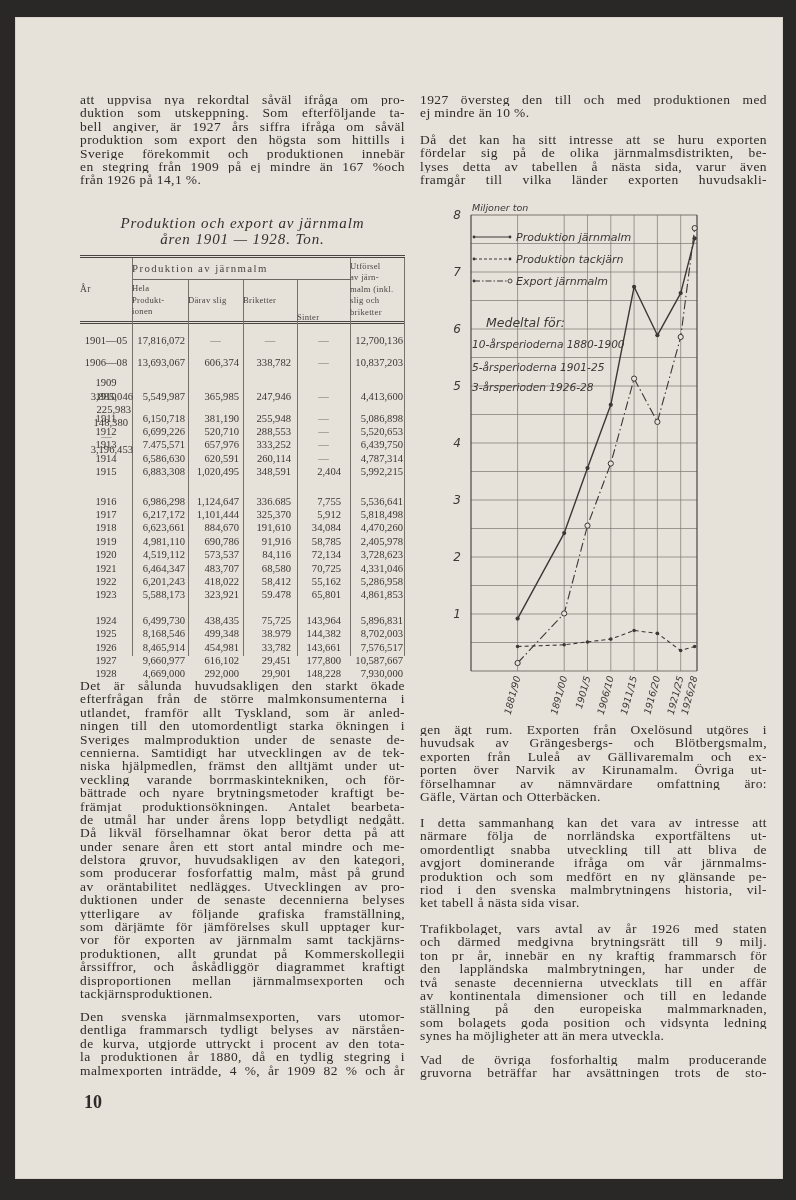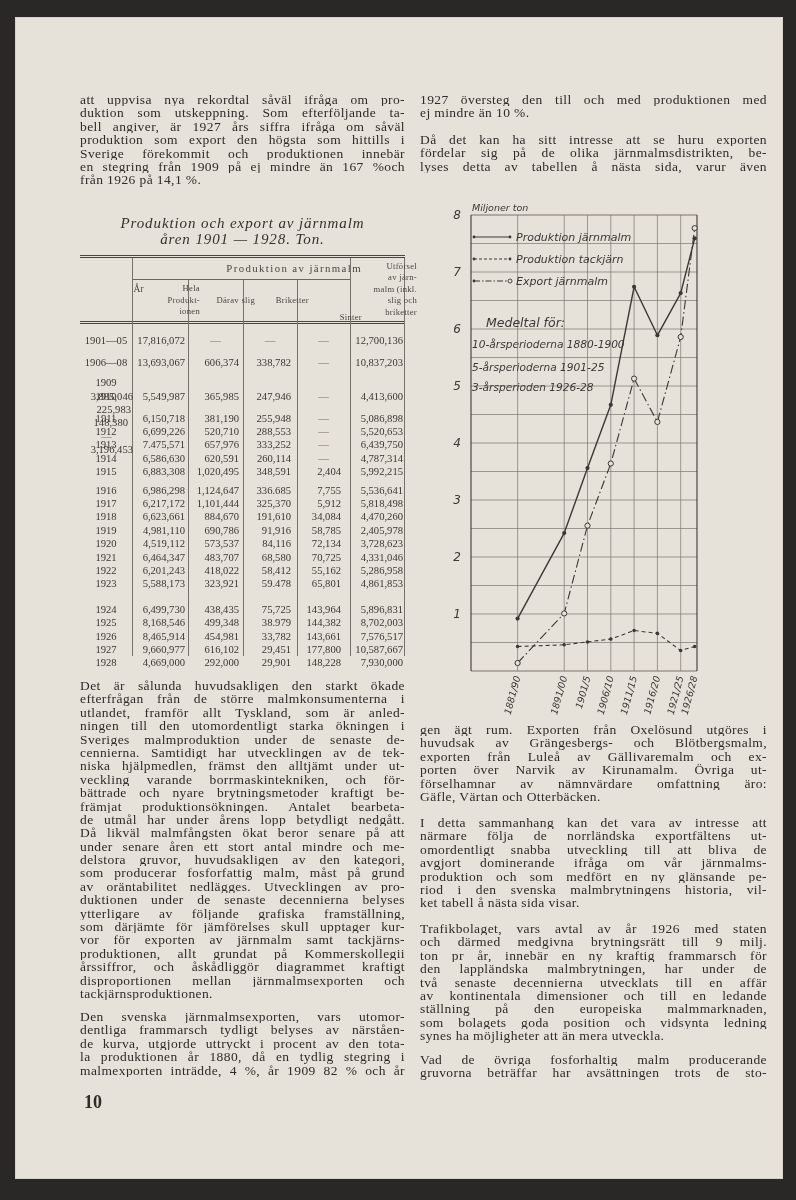--- a/index.html
+++ b/index.html
@@ -36,22 +36,22 @@
   }
   .tbl {
     position: absolute; left: 80px; top: 255px; width: 325px; height: 401px;
     color: #3a3633;
   }
   .rule-h { position: absolute; border-top: 3px double #4a4542; height: 0; }
   .rule-thin { position: absolute; border-top: 1px solid #6a6561; height: 0; }
   .rule-v { position: absolute; width: 0; border-left: 1px solid #77716c; }
   .th {
     position: absolute; display: flex; flex-direction: column;
-    align-items: flex-end; justify-content: center; text-align: center;
-    font-size: 8.6px; line-height: 11.5px; letter-spacing: 0.3px; color: #4a4542; margin-left: 12px;
+    align-items: flex-start; justify-content: center; text-align: center;
+    font-size: 8.6px; line-height: 11.5px; letter-spacing: 0.3px; color: #4a4542;
   }
   .th.group { font-size: 10.8px; letter-spacing: 1.4px; line-height: 20px; }
   .tbody { position: absolute; left: 0; top: 68px; width: 325px; }
   .trow { display: flex; height: 13.4px; line-height: 13.4px; font-size: 10.6px; }
   .tc { box-sizing: border-box; white-space: nowrap; text-align: right; }
   .tc.c0 { width: 52px; text-align: center; }
   .tc.c1 { width: 56px; padding-right: 3px; }
   .tc.c2 { width: 55px; padding-right: 4px; }
   .tc.c3 { width: 54px; padding-right: 6px; }
   .tc.c4 { width: 53px; padding-right: 9px; }
@@ -187,21 +187,21 @@
         <div class="tc c5">4,787,314</div>
       </div>
       <div class="trow" style="margin-top: 0px;">
         <div class="tc c0">1915</div>
         <div class="tc c1">6,883,308</div>
         <div class="tc c2">1,020,495</div>
         <div class="tc c3">348,591</div>
         <div class="tc c4">2,404</div>
         <div class="tc c5">5,992,215</div>
       </div>
-      <div class="trow" style="margin-top: 5px;">
+      <div class="trow" style="margin-top: 16px;">
         <div class="tc c0">1916</div>
         <div class="tc c1">6,986,298</div>
         <div class="tc c2">1,124,647</div>
         <div class="tc c3">336.685</div>
         <div class="tc c4">7,755</div>
         <div class="tc c5">5,536,641</div>
       </div>
       <div class="trow" style="margin-top: 0px;">
         <div class="tc c0">1917</div>
         <div class="tc c1">6,217,172</div>
@@ -306,21 +306,21 @@
     <div class="line">efterfrågan från de större malmkonsumenterna i</div>
     <div class="line">utlandet, framför allt Tyskland, som är anled-</div>
     <div class="line">ningen till den utomordentligt starka ökningen i</div>
     <div class="line">Sveriges malmproduktion under de senaste de-</div>
     <div class="line">cennierna. Samtidigt har utvecklingen av de tek-</div>
     <div class="line">niska hjälpmedlen, främst den alltjämt under ut-</div>
     <div class="line">veckling varande borrmaskintekniken, och för-</div>
     <div class="line">bättrade och nyare brytningsmetoder kraftigt be-</div>
     <div class="line">främjat produktionsökningen. Antalet bearbeta-</div>
     <div class="line">de utmål har under årens lopp betydligt nedgått.</div>
-    <div class="line">Då likväl malmfångsten ökat beror senare på att</div>
+    <div class="line">Då likväl förselhamnar ökat beror detta på att</div>
     <div class="line">under senare åren ett stort antal mindre och me-</div>
     <div class="line">delstora gruvor, huvudsakligen av den kategori,</div>
     <div class="line">som producerar fosforfattig malm, måst på grund</div>
     <div class="line">av oräntabilitet nedlägges. Utvecklingen av pro-</div>
     <div class="line">duktionen under de senaste decennierna belyses</div>
     <div class="line">ytterligare av följande grafiska framställning,</div>
     <div class="line">som därjämte för jämförelses skull upptager kur-</div>
     <div class="line">vor för exporten av järnmalm samt tackjärns-</div>
     <div class="line">produktionen, allt grundat på Kommerskollegii</div>
     <div class="line">årssiffror, och åskådliggör diagrammet kraftigt</div>
@@ -338,20 +338,21 @@
 <div class="page-number">10</div>
 
 <div class="para" style="left:420px;top:93px;width:347px;">
     <div class="line">1927 översteg den till och med produktionen med</div>
     <div class="line last">ej mindre än 10 %.</div>
   </div>
 <div class="para" style="left:420px;top:133px;width:347px;">
     <div class="line">Då det kan ha sitt intresse att se huru exporten</div>
     <div class="line">fördelar sig på de olika järnmalmsdistrikten, be-</div>
     <div class="line">lyses detta av tabellen å nästa sida, varur även</div>
+    <div class="line">framgår till vilka länder exporten huvudsakli-</div>
   </div>
 
 <svg id="chart" width="280" height="530" viewBox="440 195 280 530" xmlns="http://www.w3.org/2000/svg">
     <g>
       <line x1="471" x2="697" y1="671" y2="671" stroke="#7a756f" stroke-width="1.1"></line>
       <line x1="471" x2="697" y1="642.5" y2="642.5" stroke="#7a756f" stroke-width="0.7"></line>
       <line x1="471" x2="697" y1="614" y2="614" stroke="#7a756f" stroke-width="0.7"></line>
       <line x1="471" x2="697" y1="585.5" y2="585.5" stroke="#7a756f" stroke-width="0.7"></line>
       <line x1="471" x2="697" y1="557" y2="557" stroke="#7a756f" stroke-width="0.7"></line>
       <line x1="471" x2="697" y1="528.5" y2="528.5" stroke="#7a756f" stroke-width="0.7"></line>

